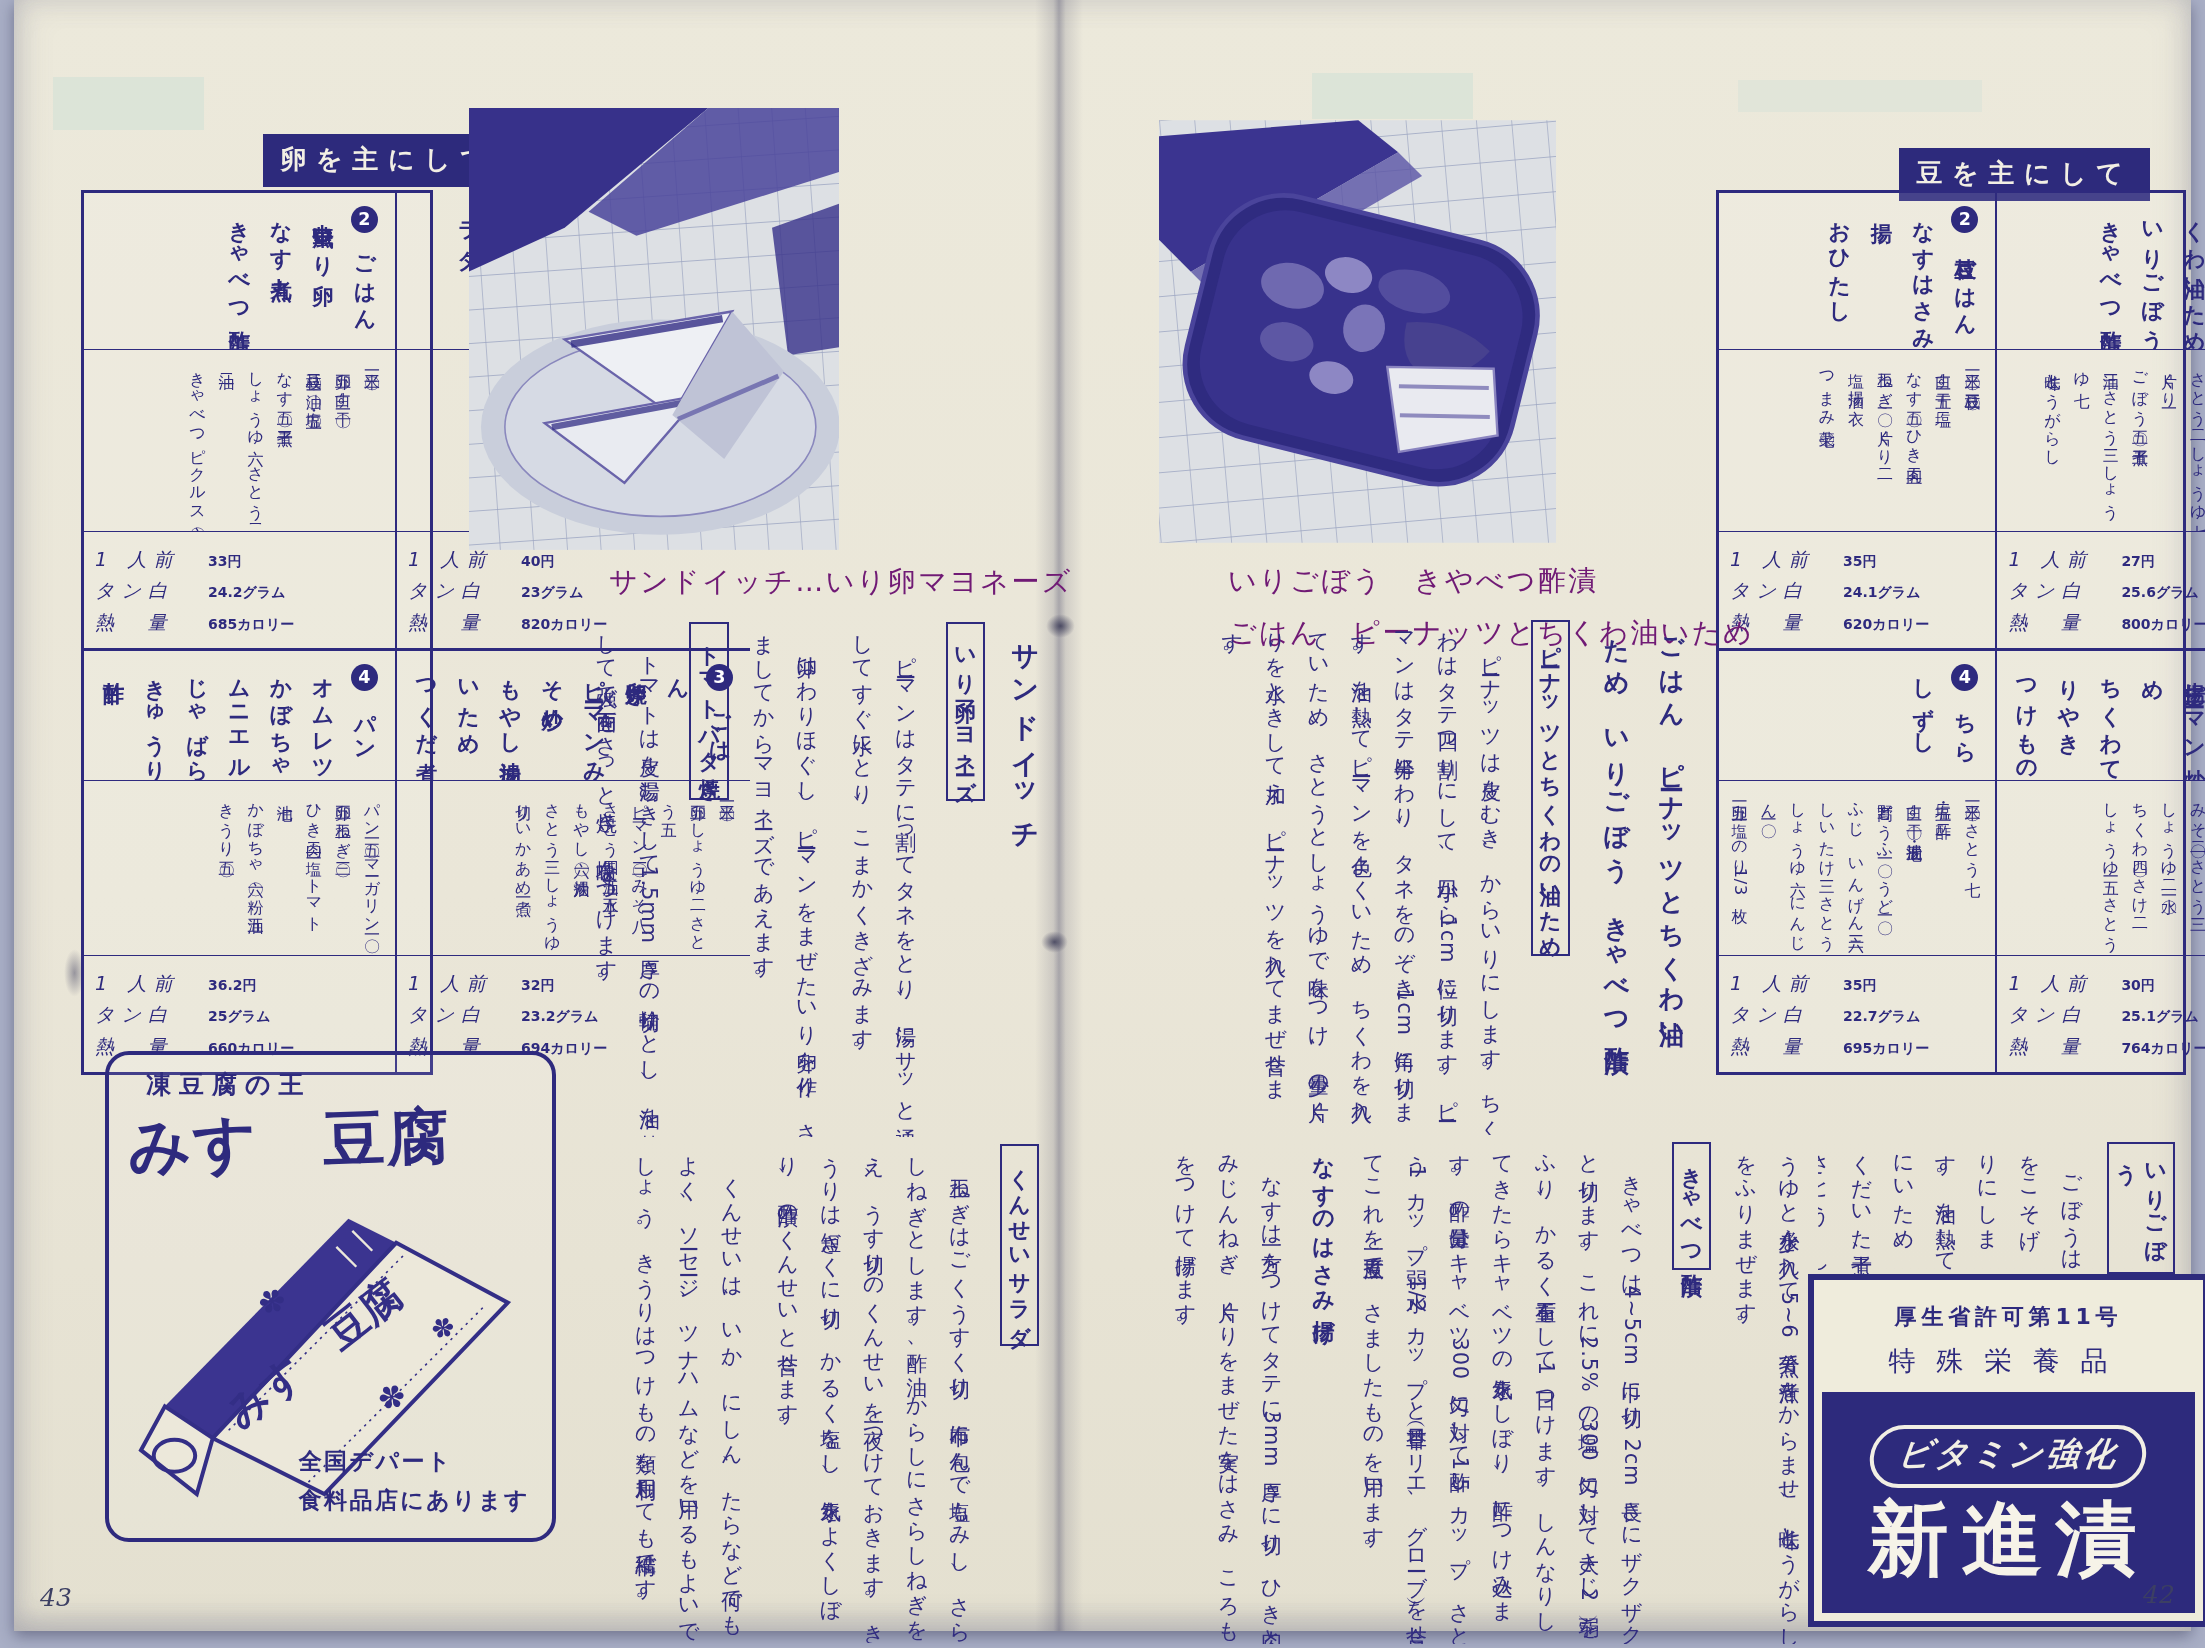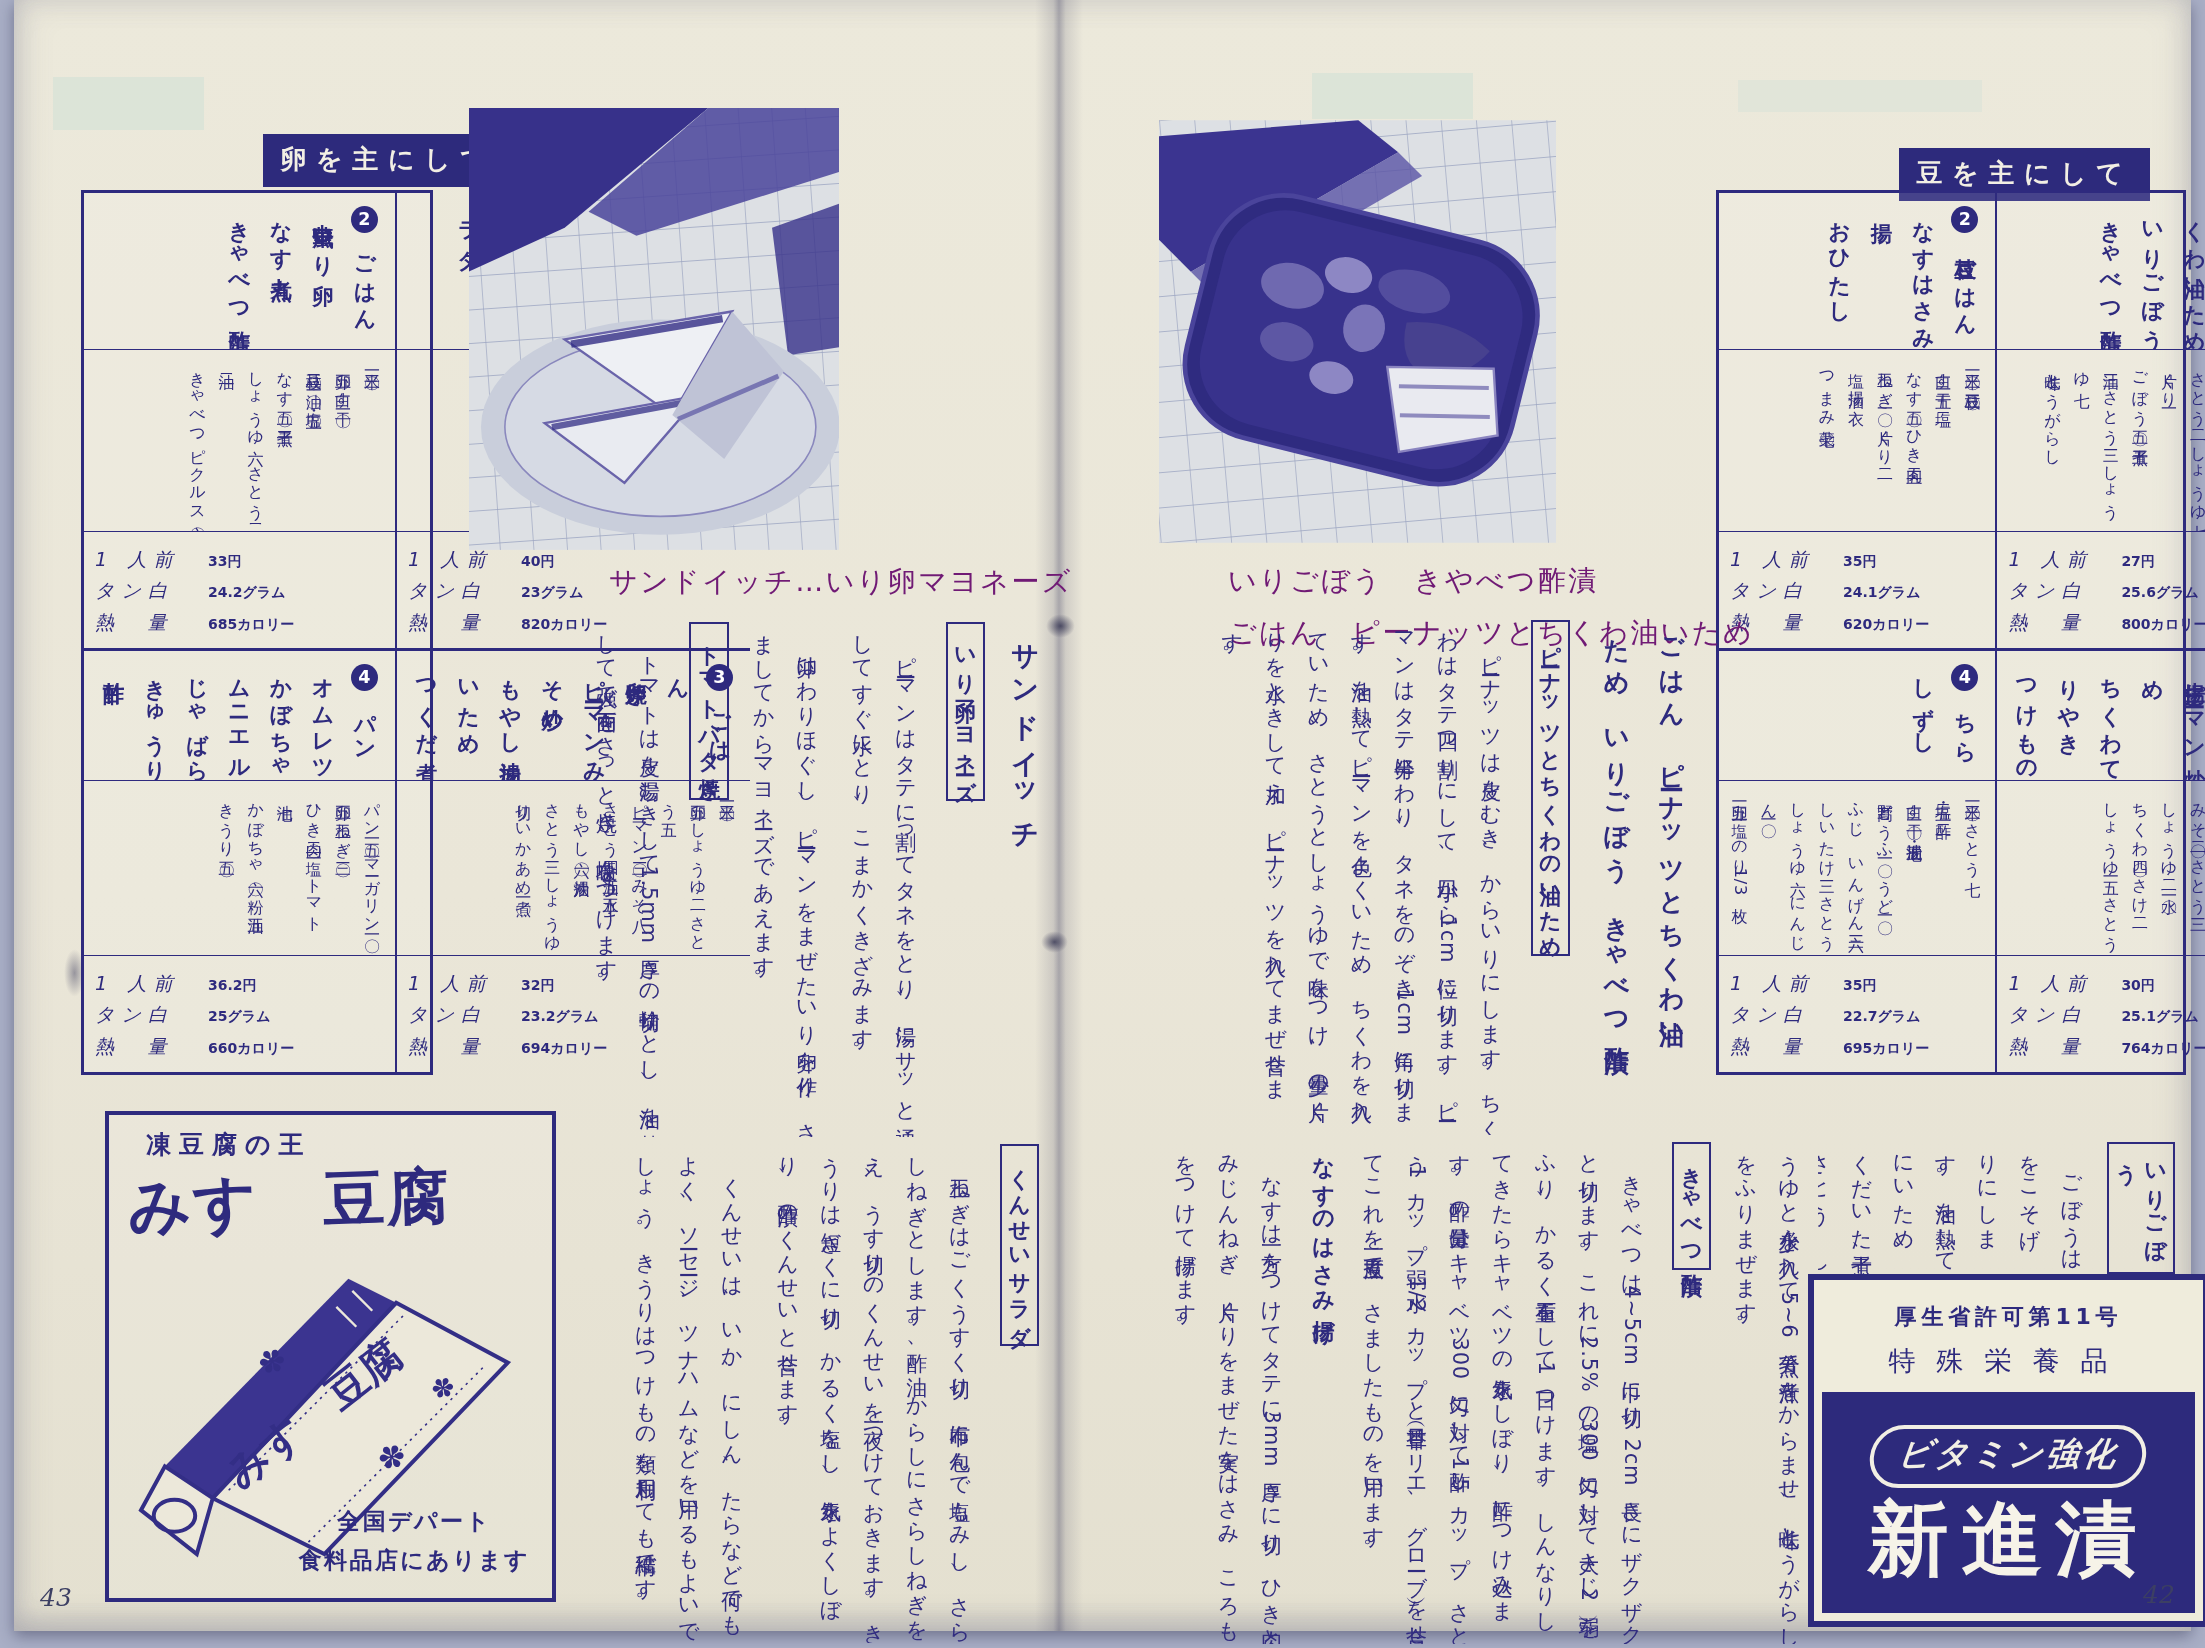--- a/index.html
+++ b/index.html
@@ -60,21 +60,21 @@
   .atitle2{white-space:pre-line;font-size:25px;font-weight:700;letter-spacing:3.2px;line-height:2.2;margin:3.2px 0 0 19px;}
   .bhead{
     border:2.4px solid #2e2a7e;padding:8px 3.2px;font-size:21.5px;font-weight:700;
     letter-spacing:1.6px;margin:1.6px 4.8px 0 19px;height:-moz-fit-content;height:fit-content;
   }
   .bold-head{font-size:22px;font-weight:800;letter-spacing:1.6px;margin:1.6px 0 0 16px;}
   
   .ad-left{position:absolute;border:4.8px solid #2e2a7e;background:rgba(255,255,255,.1);}
   .ad-left .tagline{position:absolute;left:37px;top:12.8px;font-size:25px;letter-spacing:8px;font-weight:600;}
   .ad-left .brand{position:absolute;left:19px;top:45px;font-size:62px;font-weight:900;letter-spacing:1.6px;transform:rotate(-2deg);}
-  .ad-left .note{position:absolute;right:22px;bottom:17.5px;font-size:23px;font-weight:700;text-align:center;white-space:pre-line;line-height:1.7;letter-spacing:2.4px;}
+  .ad-left .note{position:absolute;right:22px;bottom:17.5px;font-size:23px;font-weight:700;text-align:left;white-space:pre-line;line-height:1.7;letter-spacing:2.4px;}
   .ad-right{position:absolute;border:6.4px solid #2d2a7c;background:#efecdc;padding:8px;display:flex;flex-direction:column;}
   .ad-right .permit{text-align:center;font-size:22px;font-weight:800;letter-spacing:4.8px;margin-top:14.4px;}
   .ad-right .kind{text-align:center;font-size:27px;font-weight:400;letter-spacing:21px;margin:11px 0 12.8px 0;}
   .ad-right .navy{flex:1;background:#2d2a7c;display:flex;flex-direction:column;align-items:center;justify-content:center;}
   .vit-badge{
     display:inline-block;border:4px solid #f2efe4;border-radius:35px;color:#f2efe4;
     font-size:33px;font-weight:800;font-style:italic;padding:3.2px 24px 6.4px 24px;
     transform:skewX(-6deg);letter-spacing:3.2px;margin-bottom:11px;
   }
   .shinshin{color:#f6f3e8;font-size:81px;font-weight:900;letter-spacing:12.8px;line-height:1;}
@@ -242,21 +242,21 @@
   <div class="bhead">トマトバタ焼き</div>
   <p>トマトは皮を湯むきして1.5mm厚さの輪切りとし、油を熱して強火で両面をさっと焼き、塩味をつけます。</p>
 </div>
 
 <div class="article" style="left:556px;top:1142px;width:488px;height:501px;">
   <div class="bhead">くんせいサラダ</div>
   <p>玉ねぎはごくうすく切り、布巾に包んで塩もみし、さらしねぎとします。酢、油、からしにさらしねぎを加え、うす切りのくんせいを一夜つけておきます。きうりは短ざくに切り、かるく塩をし、水気をよくしぼり、酢漬のくんせいと合せます。</p>
   <p>くんせいは、いか、にしん、たらなど何でもよく、ソーセージ、ツナハムなどを用いるもよいでしょう。きうりはつけもの類を利用しても結構です。</p>
 </div>
 
-<div class="ad-left" style="left:105px;top:1111px;width:443px;height:483px;">
+<div class="ad-left" style="left:105px;top:1051px;width:443px;height:483px;border-radius:24px;">
   <div class="tagline">凍豆腐の王</div>
   <div class="brand">みすゞ豆腐</div>
   <svg width="434" height="335" viewBox="0 0 544 420" style="position:absolute;left:0;top:120px;">
     <polygon points="70,290 300,55 360,85 130,330" fill="#3b3490"></polygon>
     <polygon points="130,330 360,85 500,160 270,400" fill="#ece8da" stroke="#332e86" stroke-width="5"></polygon>
     <polygon points="70,290 130,330 110,400 40,345" fill="#ece8da" stroke="#332e86" stroke-width="5"></polygon>
     <ellipse cx="82" cy="352" rx="26" ry="20" fill="none" stroke="#332e86" stroke-width="5"></ellipse>
     <path d="M305,70 L330,95 M285,90 L310,115" stroke="#ece8da" stroke-width="3"></path>
     <text x="268" y="238" transform="rotate(-38 268 238)" font-size="52" font-weight="700" fill="#332e86" text-anchor="middle">みすゞ豆腐</text>
     <text x="200" y="180" transform="rotate(-38 200 180)" font-size="40" fill="#332e86">✽</text>

